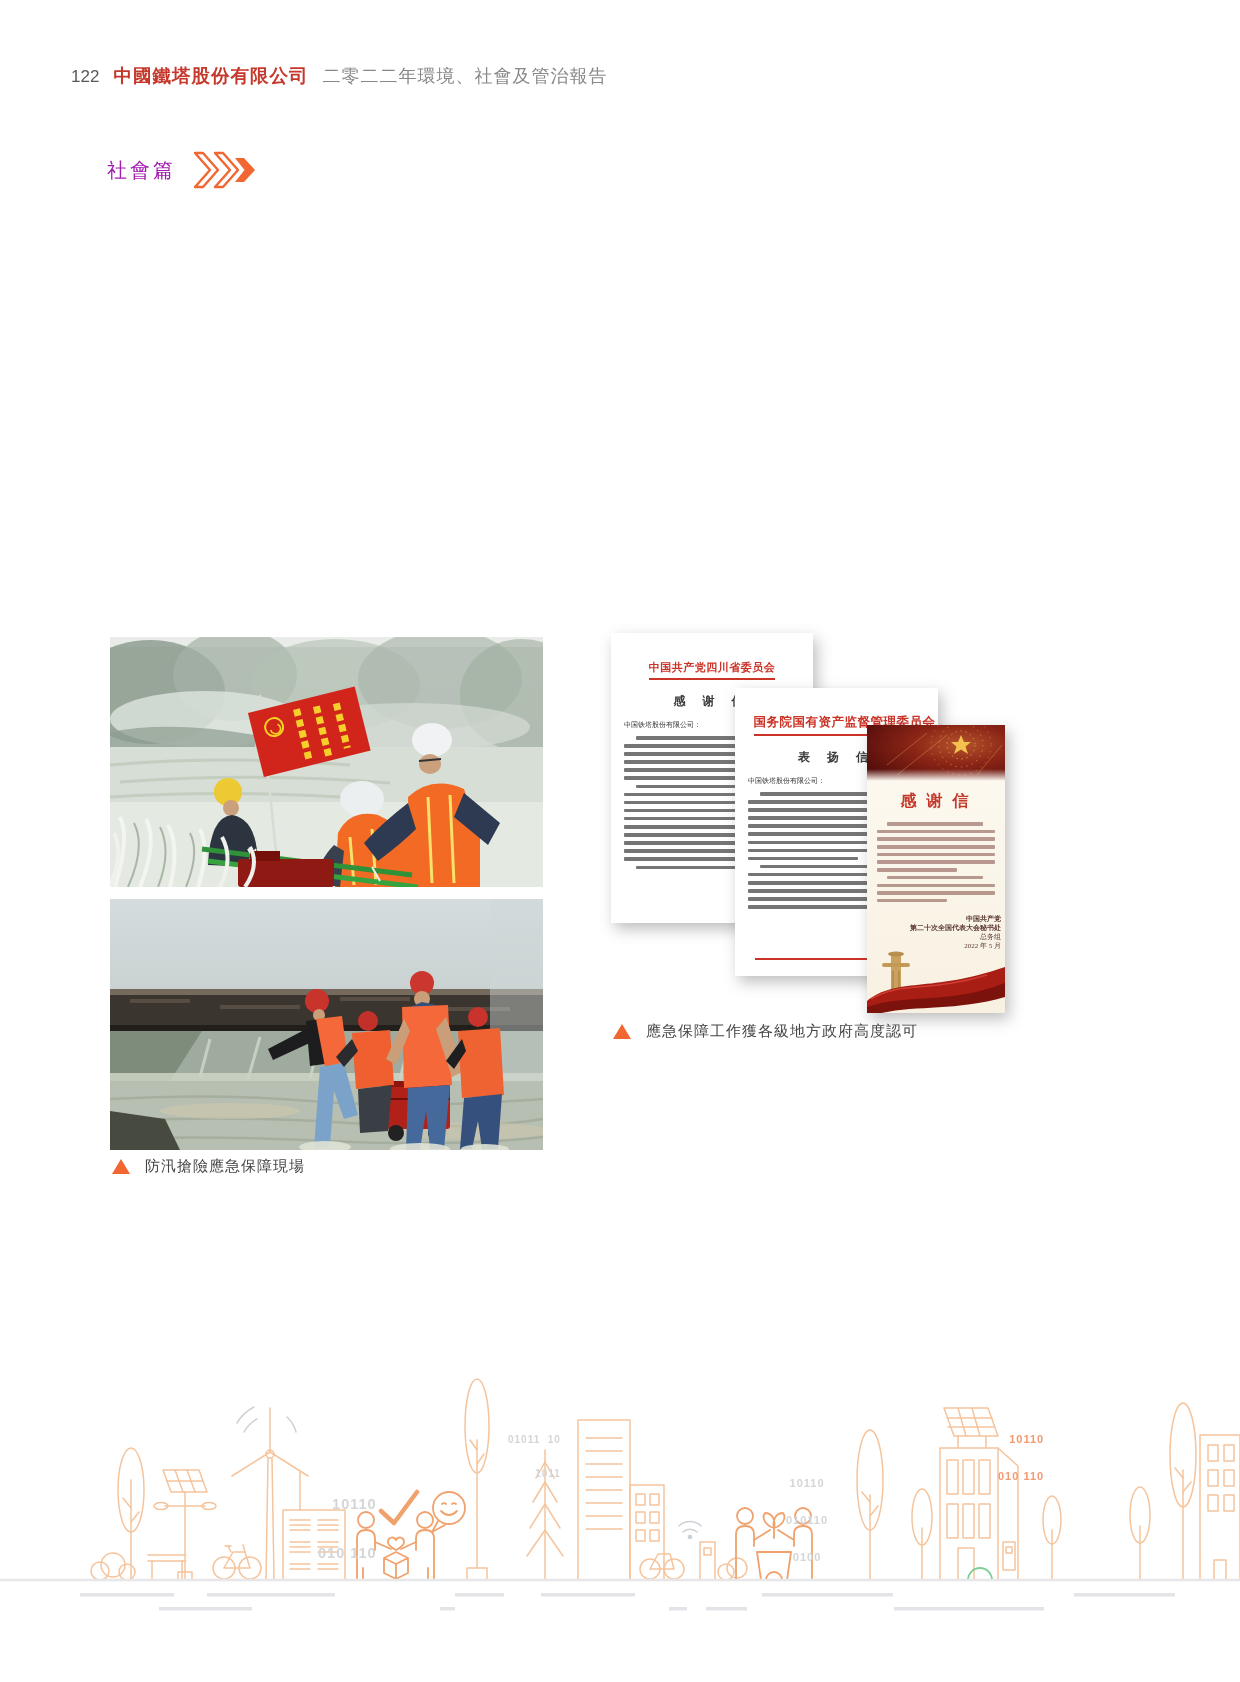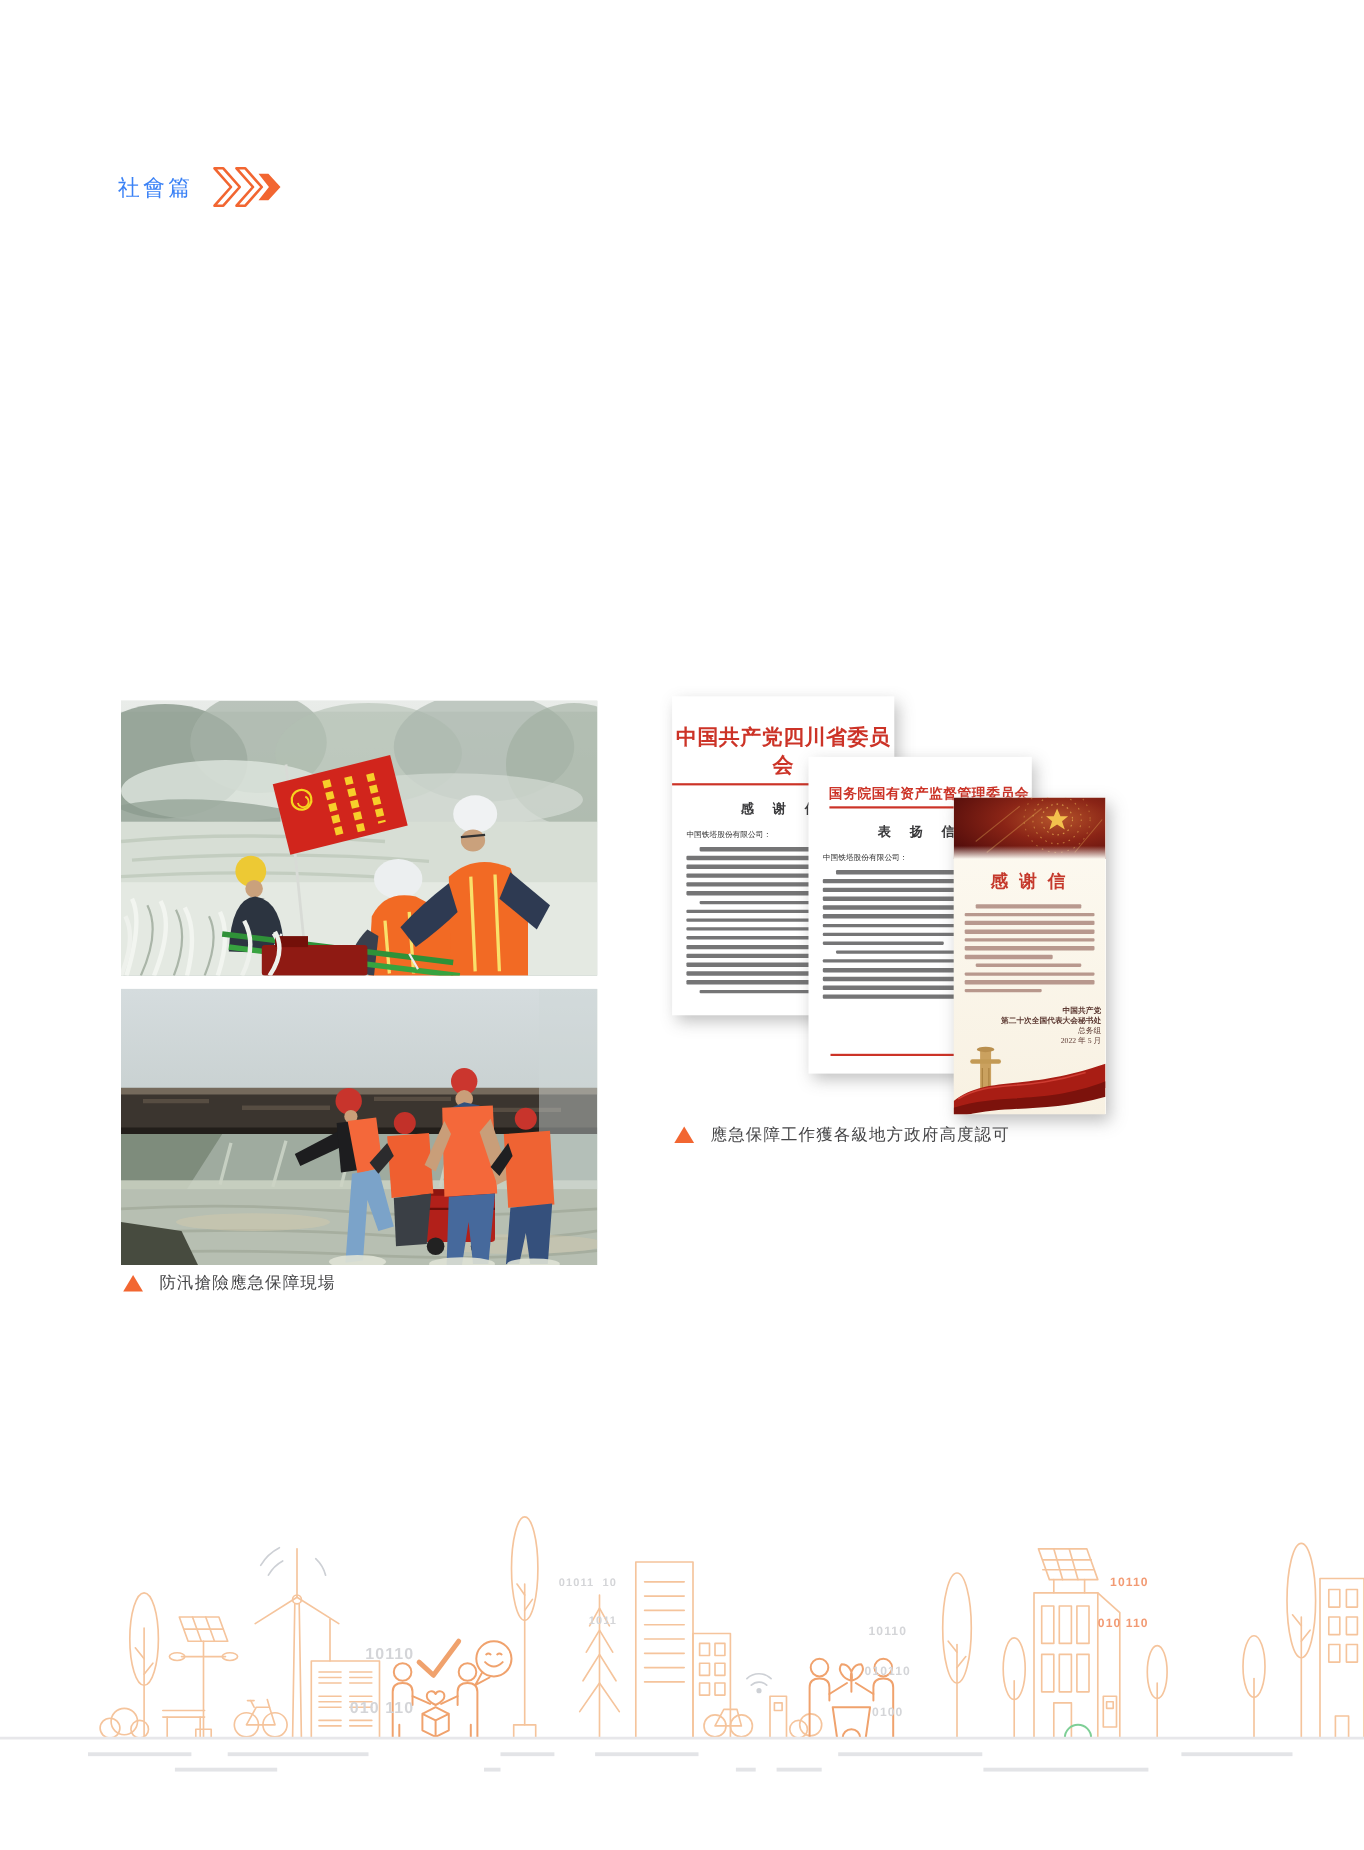--- a/index.html
+++ b/index.html
@@ -5,21 +5,21 @@
   html,body{margin:0;padding:0;background:#fff;}
   .page{position:relative;width:1240px;height:1682px;background:#fff;overflow:hidden;
         font-family:"Liberation Serif",serif;color:#3f4042;}
   
   .hdr{position:absolute;left:71px;top:63px;display:flex;align-items:baseline;gap:14px;white-space:nowrap;}
   .hdr .num{font-family:"Liberation Sans",sans-serif;font-size:17px;color:#58595b;}
   .hdr .co{font-size:18.5px;font-weight:bold;color:#c5392d;letter-spacing:1px;}
   .hdr .rep{font-size:18px;color:#87888a;letter-spacing:1px;}
   
   .sect{position:absolute;left:107px;top:150px;display:flex;align-items:center;gap:16px;}
-  .sect .lbl{font-size:20px;color:#3b82f6;letter-spacing:3px;}
+  .sect .lbl{font-size:20px;color:#a21caf;letter-spacing:3px;}
   
   .para{position:absolute;left:107px;width:906px;font-size:21.5px;line-height:37.5px;
         text-align:justify;color:#3f4042;letter-spacing:.4px;}
   .p1{top:272px;}
   .p2{top:482px;}
   
   .photo{position:absolute;left:110px;width:433px;overflow:hidden;background:#cfd6d2;}
   .photo svg{display:block;}
   .ph1{top:637px;height:250px;}
   .ph2{top:899px;height:251px;}
@@ -31,21 +31,21 @@
        border-bottom:15px solid #f26631;margin-top:2px;}
   
   .letter{position:absolute;background:#fff;box-shadow:4px 6px 14px rgba(70,70,70,.35);}
   .l1{left:611px;top:633px;width:202px;height:290px;z-index:1;}
   .l2{left:735px;top:688px;width:203px;height:288px;z-index:2;}
   .l3{left:867px;top:725px;width:138px;height:288px;z-index:3;
       background:linear-gradient(180deg,#fdfaf2 0%,#f8f1e2 100%);}
   .l-org{width:100%;text-align:center;margin-top:24px;}
   .l-org span{display:inline-block;font-weight:bold;color:#cc3327;border-bottom:2px solid #cc3327;
       padding-bottom:3px;letter-spacing:.5px;}
-  .l1 .l-org span{font-size:19px;}
+  .l1 .l-org span{font-size:11px;}
   .l2 .l-org span{font-size:12.5px;margin-left:16px;}
   .l-head{text-align:center;font-weight:bold;color:#3a3a3c;font-size:12px;letter-spacing:7px;margin-top:13px;}
   .l-sal{font-size:7px;color:#333;margin:10px 13px 6px;}
   .tl{height:3.5px;background:#4e4e50;opacity:.78;margin:0 13px 4.6px;border-radius:1px;}
   .tl.ind{margin-left:25px;}
   .l2-line{position:absolute;bottom:16px;left:10%;width:80%;border-top:2px solid #cc3327;}
   
   .l3 .band{width:138px;height:56px;display:block;}
   .l3 .l-head3{text-align:center;font-weight:bold;color:#c5392c;font-size:16px;letter-spacing:3px;margin-top:10px;}
   .l3 .bars{margin-top:10px;}
@@ -62,20 +62,25 @@
   .b1{left:318px;top:1464px;font-size:14.5px;}
   .b2{left:508px;top:1412px;font-size:10px;}
   .b3{left:786px;top:1452px;font-size:11px;text-align:center;}
   .b4{left:998px;top:1408px;font-size:11px;color:#f29a73;}
 </style>
 </head>
 <body>
 
 <div class="page">
 
+  <div class="hdr">
+    <span class="num">122</span>
+    <span class="co">中國鐵塔股份有限公司</span>
+    <span class="rep">二零二二年環境、社會及管治報告</span>
+  </div>
 
   <div class="sect">
     <span class="lbl">社會篇</span>
     <svg width="66" height="40" viewBox="0 0 66 40">
       <path d="M3,3 L11,3 L26,20 L11,37 L3,37 L18,20 Z" fill="#fff" stroke="#f26631" stroke-width="2.4" stroke-linejoin="round"></path>
       <path d="M23,3 L31,3 L46,20 L31,37 L23,37 L38,20 Z" fill="#fff" stroke="#f26631" stroke-width="2.4" stroke-linejoin="round"></path>
       <path d="M43,8 L52,8 L63,20 L52,32 L43,32 L52.5,20 Z" fill="#f26631"></path>
     </svg>
   </div>
 

